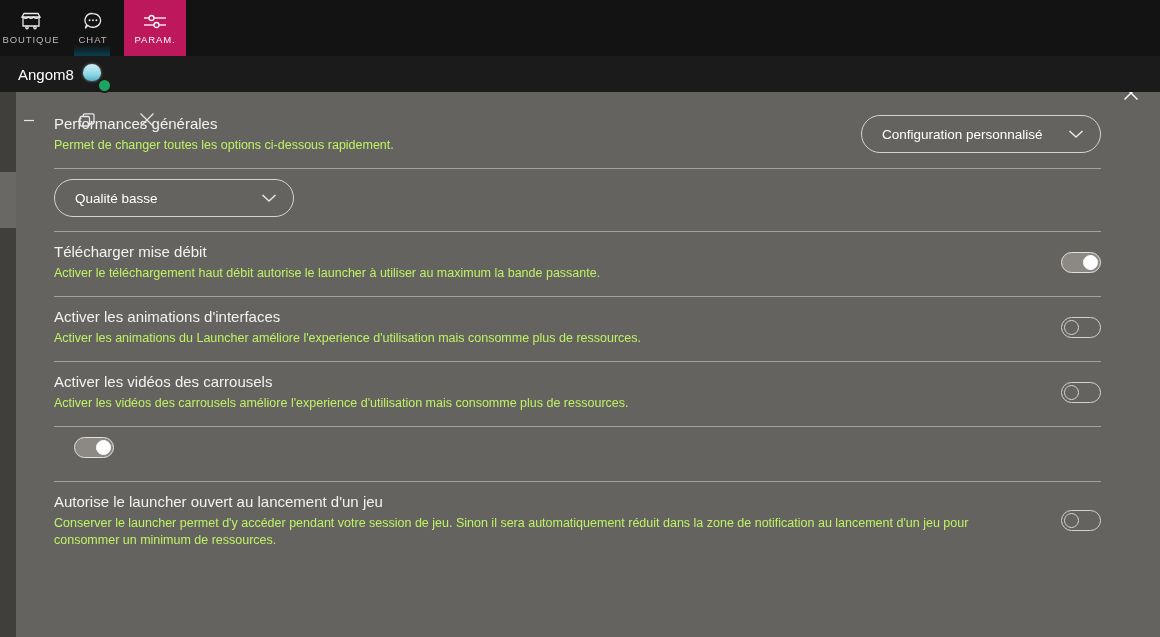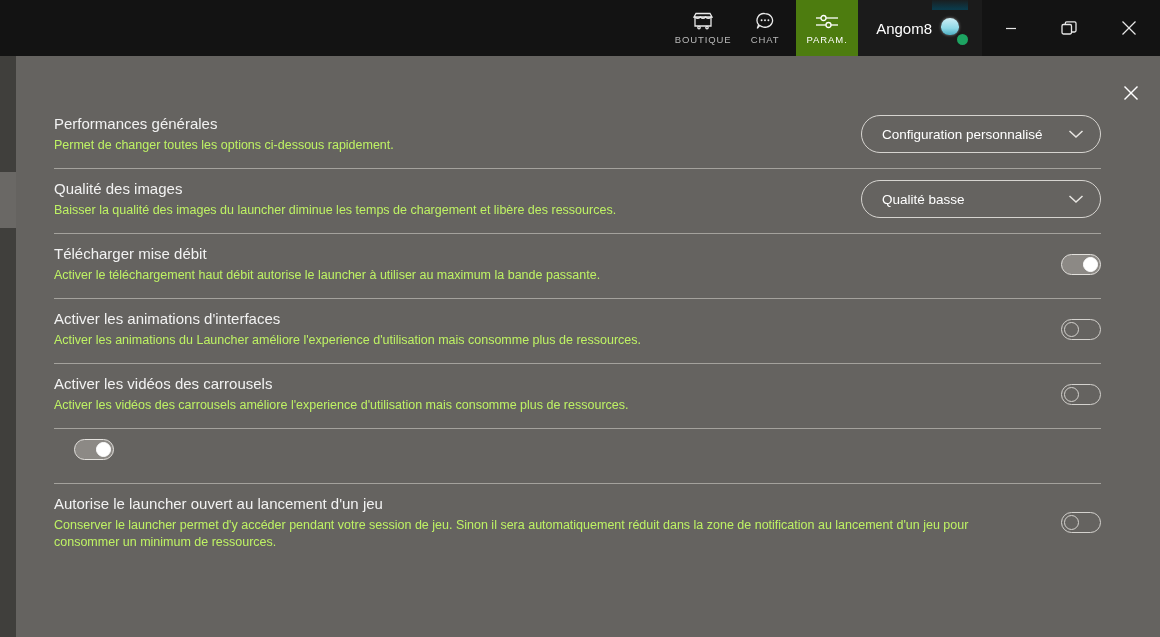--- a/index.html
+++ b/index.html
@@ -10,33 +10,34 @@
     font-family: "Liberation Sans", sans-serif;
   }
 
   
   .titlebar {
     position: absolute; top: 0; left: 0;
     width: 1160px; height: 56px;
     background: #131313;
     display: flex; align-items: stretch;
     z-index: 30;
+    flex-direction: column;
   }
   .titlebar-drag { flex: 1 1 auto; height: 56px; }
 
   .nav-tabs { display: flex; align-items: stretch; height: 56px; }
   .nav-tab {
     width: 62px; height: 56px;
     display: flex; flex-direction: column;
     align-items: center; justify-content: center;
     gap: 3px;
     cursor: pointer;
     background: transparent;
   }
-  .nav-tab.active { background: #4d7c0f; }
+  .nav-tab.active { background: #be185d; }
   .nav-tab .nav-icon {
     width: 26px; height: 20px;
     display: flex; align-items: center; justify-content: center;
     color: #e9e9e9;
   }
   .nav-tab .nav-label {
     font-size: 9.5px; letter-spacing: 0.9px;
     color: #b9b9b9; font-weight: 500;
     white-space: nowrap;
   }
@@ -307,24 +308,20 @@
                   <path d="M1.5 2 L8 8 L14.5 2"></path>
                 </svg>
             </span>
           </div>
         </div>
       </div>
       <div class="divider"></div>
 
       <div class="row">
         <div class="row-inner">
-          <div class="row-text">
-            <div class="row-title">Qualité des images</div>
-            <div class="row-desc">Baisser la qualité des images du launcher diminue les temps de chargement et libère des ressources.</div>
-          </div>
           <div class="dropdown">
             <span class="dropdown-label">Qualité basse</span>
             <span class="chev">
               <svg width="16" height="10" viewBox="0 0 16 10" fill="none" stroke="#e8e6e2" stroke-width="1.5">
                   <path d="M1.5 2 L8 8 L14.5 2"></path>
                 </svg>
             </span>
           </div>
         </div>
       </div>

